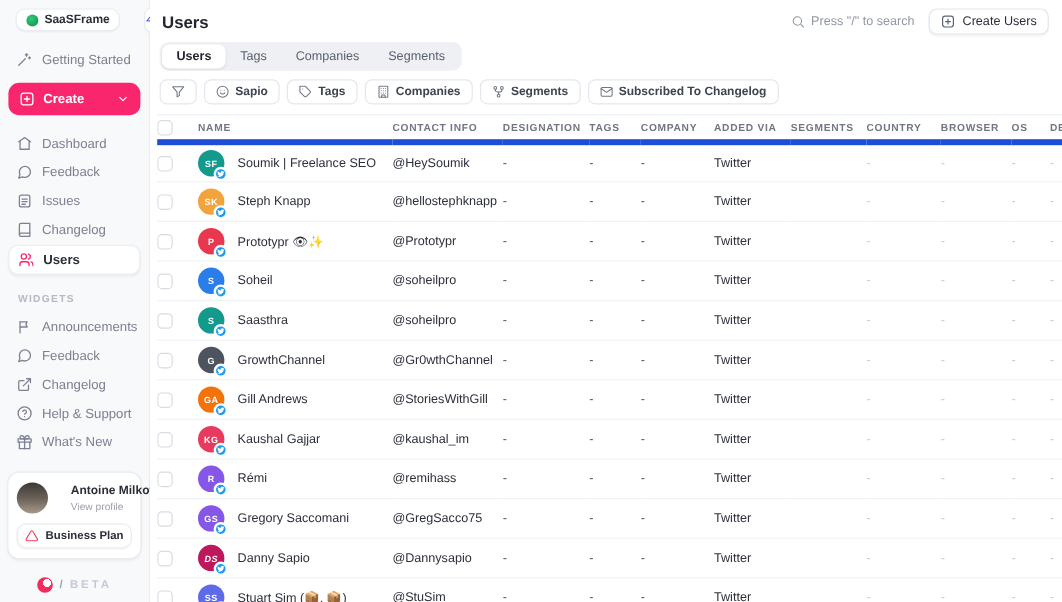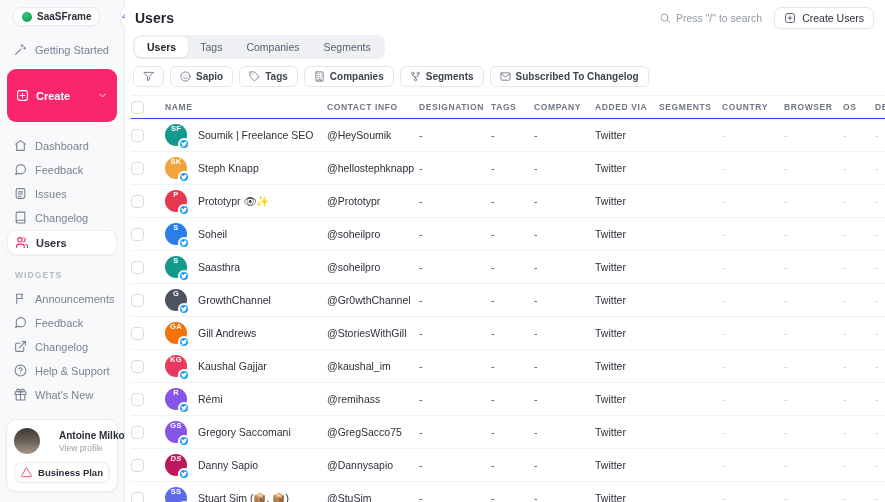--- a/index.html
+++ b/index.html
@@ -12,21 +12,21 @@
   .sidebar{width:125px;flex:none;background:#f8f9fb;border-right:1px solid #ecedf1;display:flex;flex-direction:column;font-size:11px}
   .logo-row{display:flex;align-items:center;gap:20px;padding:6px 6px 0 13px}
   .logo-pill{display:flex;align-items:center;gap:5px;background:#fff;border:1px solid #e9ebf0;border-radius:8px;padding:3px 8px;font-weight:700;font-size:10px;color:#2b2f3a;box-shadow:0 1px 1px rgba(20,22,40,.04)}
   .logo-dot{width:10px;height:10px;border-radius:50%;background:radial-gradient(circle at 38% 35%,#34c77b,#0b8e4e)}
   .bolt-btn{width:21px;height:21px;background:#fff;border:1px solid #e9ebf0;border-radius:7px;display:flex;align-items:center;justify-content:center;color:#6366f1;box-shadow:0 1px 1px rgba(20,22,40,.04)}
   .bolt-btn .ic{width:11px;height:11px}
   .nav{padding:11px 7px 0}
   .nav-item{display:flex;align-items:center;gap:8px;padding:5px 7px;color:#7c8093;border-radius:8px;margin-bottom:1px;cursor:pointer}
   .nav-item.active{background:#fff;border:1px solid #eceef3;box-shadow:0 1px 2px rgba(20,22,40,.05);color:#2b2f3a;font-weight:700}
   .nav-item.active .ic{color:#f9256d}
-  .create-btn{display:flex;align-items:center;gap:7px;background:#f9256d;color:#fff;border-radius:9px;padding:20px 9px;font-weight:700;margin:8px 0 12px;cursor:pointer}
+  .create-btn{display:flex;align-items:center;gap:7px;background:#f9256d;color:#fff;border-radius:9px;padding:7px 9px;font-weight:700;margin:8px 0 12px;cursor:pointer}
   .create-btn .chev{margin-left:auto;width:11px;height:11px}
   .section-label{font-size:8.5px;letter-spacing:1.1px;color:#b4b9c7;font-weight:700;margin:15px 0 7px 8px}
   .footer-nav{margin-top:auto;padding:0 7px}
   .profile-card{margin:12px 6px 0;background:#fff;border:1px solid #e9ebf0;border-radius:10px;padding:8px 7px;box-shadow:0 1px 2px rgba(20,22,40,.05)}
   .profile-top{display:flex;gap:19px;align-items:center}
   .profile-avatar{width:26px;height:26px;border-radius:50%;flex:none;background:linear-gradient(180deg,#3c3734 0%,#6e655c 55%,#a9988a 100%)}
   .profile-name{font-size:10px;font-weight:700;color:#2b2f3a;white-space:nowrap}
   .view-profile{font-size:8.5px;color:#9aa0ad;margin-top:2px;cursor:pointer}
   .plan-btn{margin-top:8px;display:flex;align-items:center;justify-content:center;gap:6px;background:#fff;border:1px solid #e9ebf0;border-radius:8px;padding:4px 0;font-size:9.5px;font-weight:700;color:#2b2f3a;cursor:pointer;box-shadow:0 1px 1px rgba(20,22,40,.03)}
   .plan-btn .ic{width:11px;height:11px;color:#f43f5e}
@@ -47,28 +47,28 @@
   .tabs{display:inline-flex;background:#eef0f4;border-radius:8px;padding:2px}
   .tab{padding:4px 12px;font-size:10.5px;color:#596070;border-radius:6px;cursor:pointer;white-space:nowrap}
   .tab.active{background:#fff;color:#23262f;font-weight:700;box-shadow:0 1px 2px rgba(20,22,40,.08)}
   .filters-row{display:flex;gap:6px;padding:2px 8px 8px;align-items:center}
   .fbtn{display:flex;align-items:center;gap:5px;background:#fff;border:1px solid #e4e7ec;border-radius:6px;padding:4px 9px;font-size:10px;color:#3e4450;font-weight:600;cursor:pointer;white-space:nowrap}
   .fbtn .ic{width:11px;height:11px;color:#6f7585;stroke-width:1.9}
 
   
   .table-wrap{flex:1;overflow:hidden;padding-left:6px}
   table{border-collapse:collapse;table-layout:fixed;width:804px}
-  th{height:23px;text-align:left;font-size:8.5px;font-weight:700;color:#717684;letter-spacing:.6px;border-top:1px solid #f0f1f4;border-bottom:1px solid #1d4ed8;white-space:nowrap;overflow:hidden}
+  th{height:23px;text-align:left;font-size:8.5px;font-weight:700;color:#717684;letter-spacing:.6px;border-top:1px solid #f0f1f4;border-bottom:5px solid #1d4ed8;white-space:nowrap;overflow:hidden}
   td{height:33px;font-size:10.5px;color:#2c303b;border-bottom:1px solid #f1f2f5;white-space:nowrap;overflow:hidden;vertical-align:middle}
   td.dash-dark{color:#4b505c}
   td.dash-light{color:#c7cad2}
   .checkbox{width:13px;height:13px;border:1.5px solid #d8dbe2;border-radius:4px;background:#fff;display:inline-block;vertical-align:middle;cursor:pointer}
   .name-cell{display:flex;align-items:center;gap:11px}
   .avatar-wrap{position:relative;width:22px;height:22px;flex:none}
-  .avatar{width:22px;height:22px;border-radius:50%;color:#fff;font-size:7.5px;font-weight:700;display:flex;align-items:flex-start;justify-content:center;letter-spacing:.3px}
+  .avatar{width:22px;height:22px;border-radius:50%;color:#fff;font-size:7.5px;font-weight:700;display:flex;align-items:center;justify-content:center;letter-spacing:.3px}
   .tw-badge{position:absolute;right:-3px;bottom:-4px;width:12px;height:12px;border-radius:50%;background:#1d9bf0;border:2px solid #fff;display:flex;align-items:center;justify-content:center}
   .tw-badge svg{width:6px;height:6px;fill:#fff;stroke:none}
   .uname{font-weight:500;color:#2c303b}
 </style>
 </head>
 <body>
 
 <div class="app">
 
   <aside class="sidebar">

